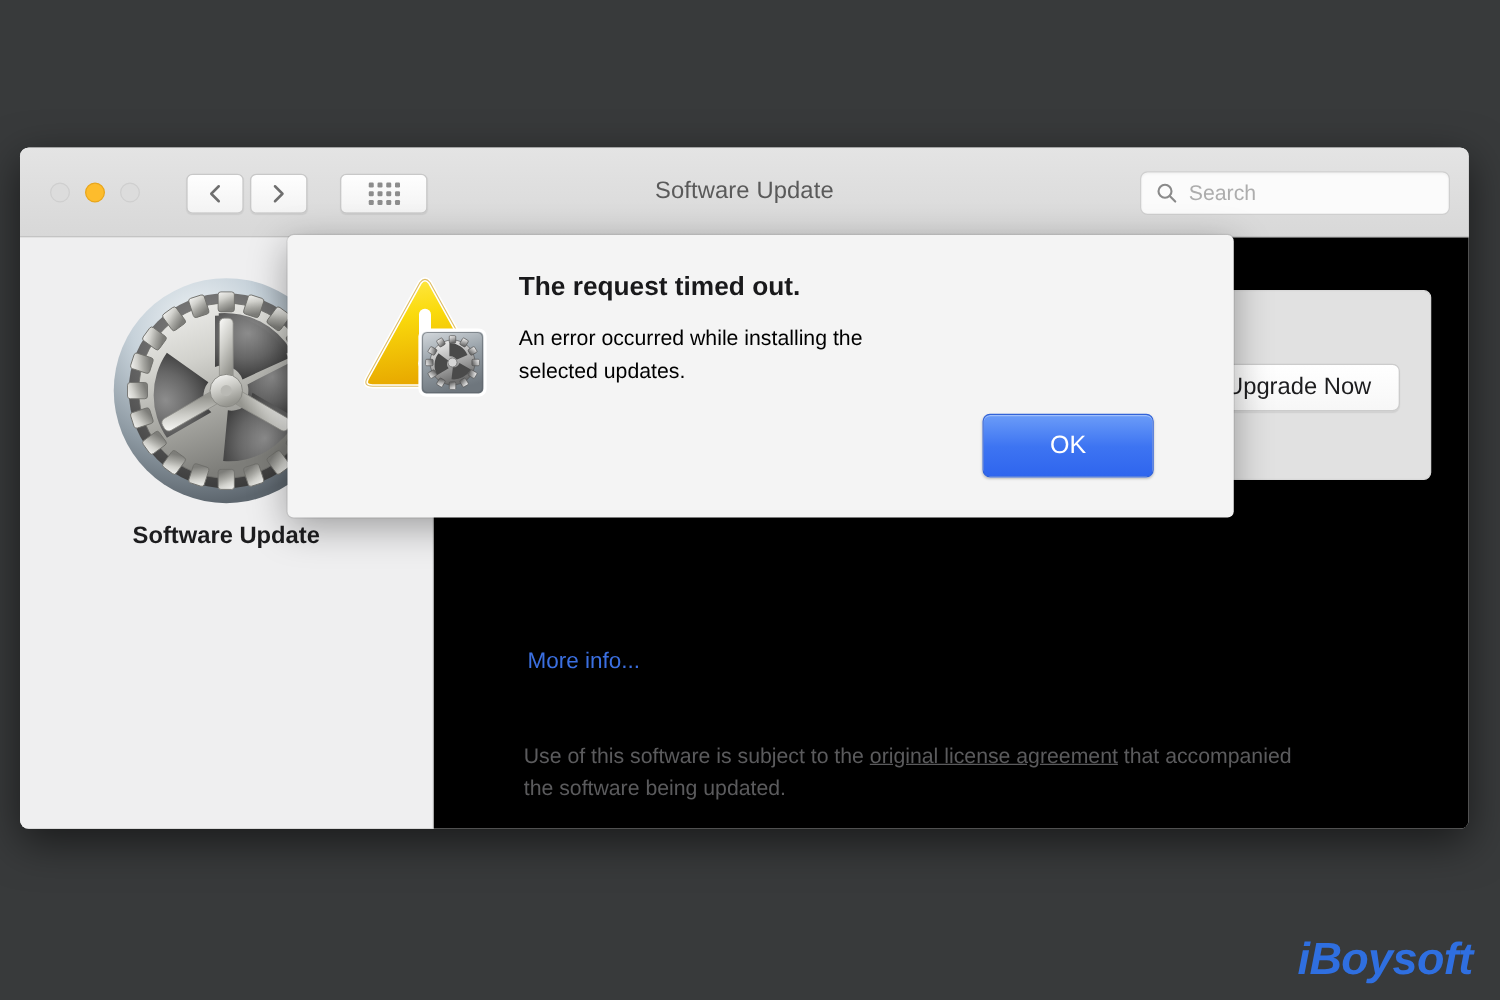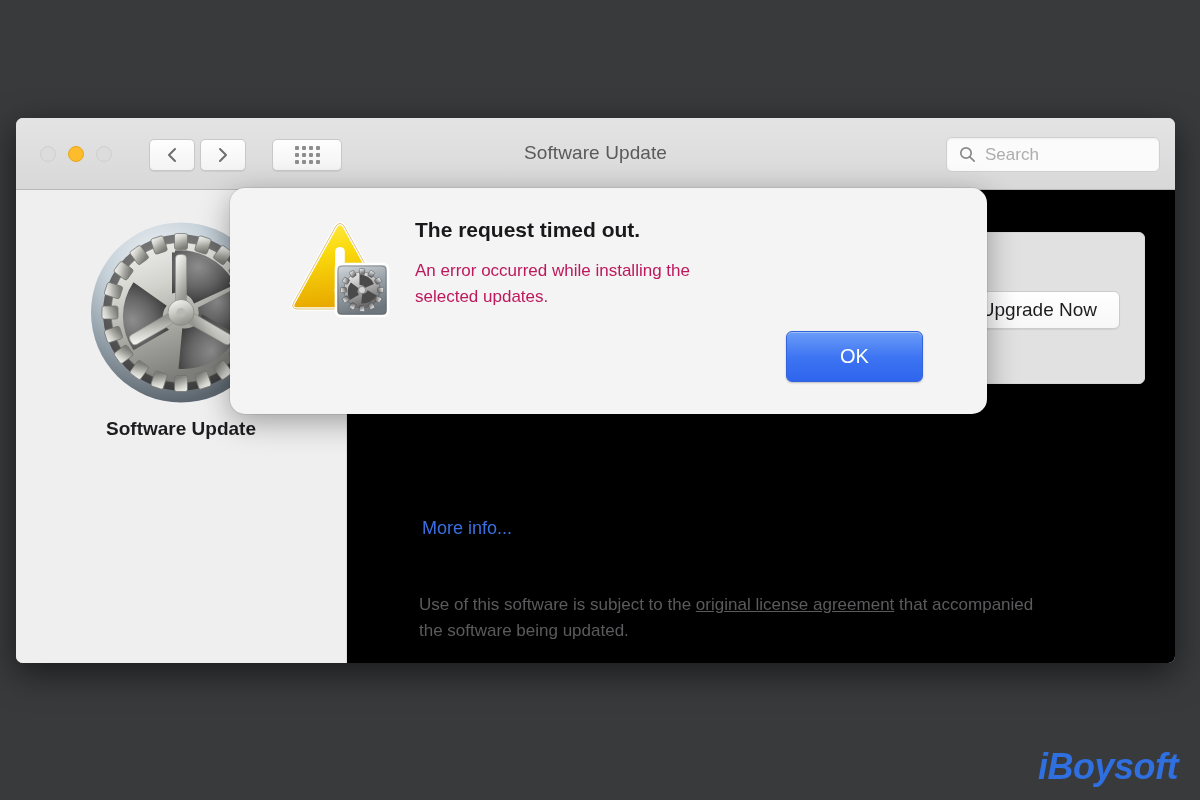--- a/index.html
+++ b/index.html
@@ -85,21 +85,21 @@
     left: 0; right: 0; top: 24px;
     text-align: center;
     font-size: 19px;
     color: #5a5a5a;
     letter-spacing: 0.1px;
   }
 
   #search-field {
     position: absolute;
     right: 15px; top: 19px;
-    width: 214px; height: 35px;
+    width: 248px; height: 35px;
     background: #fbfbfb;
     border: 1px solid #cfcfcf;
     border-radius: 6px;
     display: flex; align-items: center;
     padding-left: 12px;
     box-shadow: inset 0 1px 2px rgba(0,0,0,0.05);
   }
   #search-field .s-icon { width: 17px; height: 17px; flex: 0 0 auto; }
   #search-placeholder {
     margin-left: 9px;
@@ -177,42 +177,42 @@
     color: #5b5b5d;
   }
   #license-text .ul { text-decoration: underline; margin-top: 36px; }
 
   
   #error-dialog {
     position: absolute;
     left: 230px; top: 188px;
     width: 757px; height: 226px;
     background: #f4f4f4;
-    border-radius: 15px;
+    border-radius: 5px;
     box-shadow: 0 8px 30px rgba(0,0,0,0.34), 0 0 0 1px rgba(0,0,0,0.07);
   }
   #dialog-alert-icon {
     position: absolute;
     left: 60px; top: 30px;
     width: 104px; height: 104px;
   }
   #dialog-heading {
     position: absolute;
     left: 185px; top: 30px;
     font-size: 21px;
     font-weight: bold;
     color: #19191b;
   }
   #dialog-message {
     position: absolute;
     left: 185px; top: 70px;
     width: 330px;
     font-size: 17px;
     line-height: 1.5;
-    color: #be185d;
+    color: #000000;
   }
   #dialog-ok-button {
     position: absolute;
     right: 64px; bottom: 32px;
     width: 137px; height: 51px;
     border-radius: 6px;
     background: linear-gradient(to bottom,#6b9cf8 0%, #3d74f2 52%, #2f65ee 100%);
     border: 1px solid #3263d8;
     display: flex; align-items: center; justify-content: center;
     font-size: 20px; color: #ffffff;

